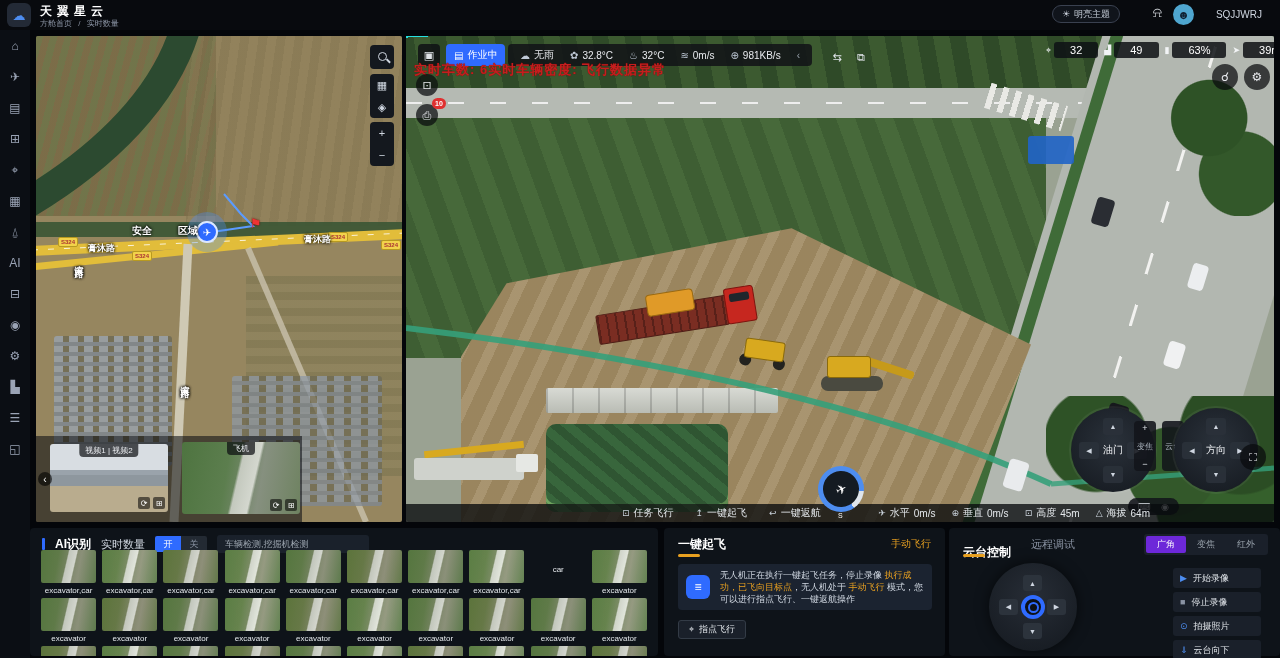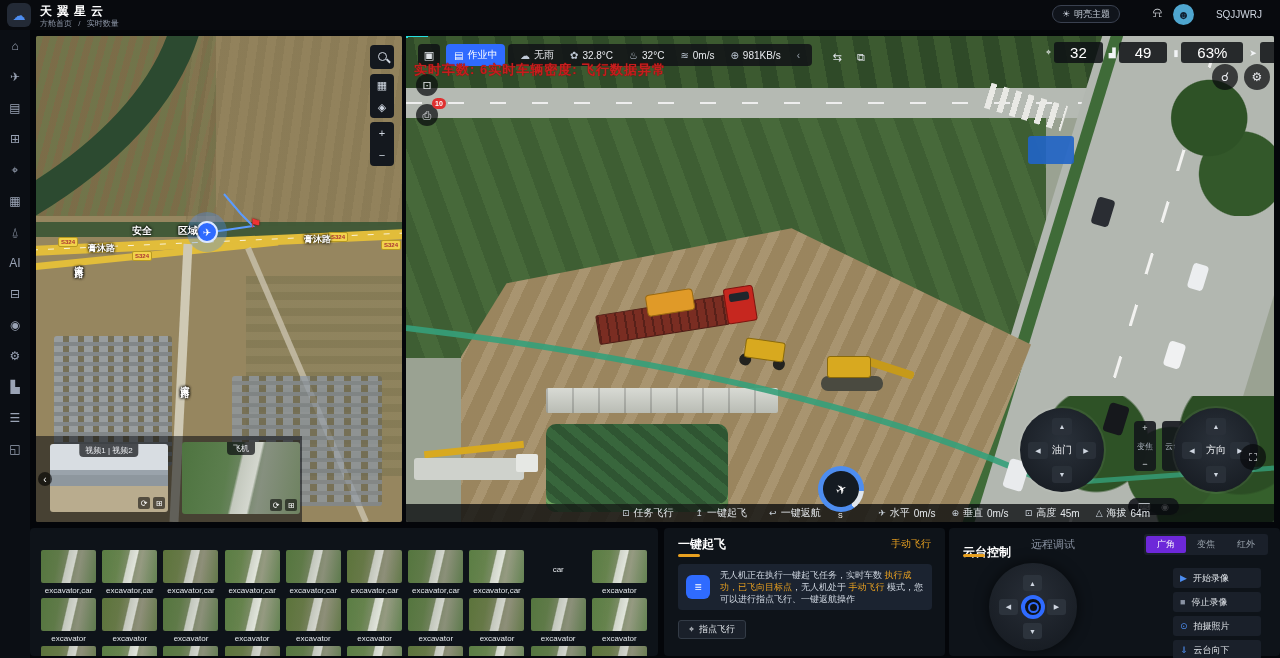--- a/index.html
+++ b/index.html
@@ -128,21 +128,21 @@
   .weather-bar .wic{font-size:10px;color:#bfc9d6}
   .alertline{position:absolute;left:8px;top:25px;font-size:13px;font-weight:bold;color:#c41f1f;
     letter-spacing:1px;text-shadow:0 0 1px #800}
   .round-btn{position:absolute;background:rgba(8,10,12,.72);border-radius:50%;color:#e8eaee;
     display:flex;align-items:center;justify-content:center;cursor:pointer}
   .badge{position:absolute;background:#e03030;color:#fff;border-radius:7px;font-size:7px;line-height:11px;
     padding:0 3px;font-weight:bold}
   .telebar{position:absolute;left:640px;top:6px;display:flex;gap:6px;align-items:center}
   .tele{display:flex;align-items:center;gap:3px}
   .tele .tic{font-size:9px;color:#f2f4f6}
-  .tele .tval{background:rgba(13,16,20,.85);border-radius:3px;font-size:15px;color:#fff;padding:2px 16px;
+  .tele .tval{background:rgba(13,16,20,.85);border-radius:3px;font-size:11px;color:#fff;padding:2px 16px;
     min-width:38px;text-align:center}
   .bbox{position:absolute;border:1px solid var(--c)}
   .bbox .tag{position:absolute;left:-1px;top:-13px;font-size:9px;color:var(--c);white-space:nowrap;
     text-shadow:0 0 2px #000}
   .bbox.filled .tag{background:var(--c);color:#08343a;padding:0 2px;text-shadow:none;border-radius:1px}
   .bbox.cyan{--c:#27e0e0}.bbox.green{--c:#37d060}
   .joy{position:absolute;width:84px;height:84px;border-radius:50%;
     background:radial-gradient(circle at 50% 40%,#2a313a,#191e25 75%);box-shadow:0 0 0 2px rgba(255,255,255,.06)}
   .joy .jb{position:absolute;width:20px;height:17px;background:rgba(42,49,58,.92);border-radius:3px;color:#cfd6e0;
     font-size:7px;display:flex;align-items:center;justify-content:center;cursor:pointer}
@@ -529,21 +529,21 @@
         <span class="tval">ms</span>
       </div>
     </div>
   <div class="round-btn" style="left:806px;top:28px;width:26px;height:26px;font-size:12px">
       <span>☌</span>
     </div>
   <div class="round-btn" style="left:838px;top:28px;width:26px;height:26px;font-size:12px">
       <span>⚙</span>
     </div>
 
-  <div class="joy" style="left:614px;top:372px">
+  <div class="joy" style="left:665px;top:372px">
     <div class="jb" style="left:32px;top:10px">▲</div>
     <div class="jb" style="left:8px;top:34px">◀</div>
     <div class="jb" style="left:56px;top:34px">▶</div>
     <div class="jb" style="left:32px;top:58px">▼</div>
     <div class="jc">油门</div>
   </div>
   <div class="vslider" style="left:728px;top:385px">
     <span>+</span>
     <span class="mid">变焦</span>
     <span>−</span>
@@ -612,20 +612,30 @@
   </div>
   <div class="compass">
     <div class="inner">
         <span>✈</span>
       </div>
   </div>
   <div class="compass-s">S</div>
 </div>
 
 <div class="panel" style="left:30px;top:528px;width:628px;height:128px">
+  <div class="aihdr">
+    <span class="bluebar"></span>
+    <span class="ptitle">AI识别</span>
+    <span style="font-size:11px;color:#cfd6e0">实时数量</span>
+    <span class="toggle">
+      <span class="tg on">开</span>
+      <span class="tg off">关</span>
+    </span>
+    <span class="filter">车辆检测,挖掘机检测</span>
+  </div>
   <div class="aigrid">
 
       <div class="cell">
         <div class="thumb"></div>
         <div class="lbl">excavator,car</div>
       </div>
 
       <div class="cell">
         <div class="thumb"></div>
         <div class="lbl">excavator,car</div>
@@ -773,21 +783,21 @@
     </div>
 </div>
 
 <div class="panel" style="left:664px;top:528px;width:281px;height:128px">
   <div class="ptitle" style="position:absolute;left:14px;top:8px">一键起飞</div>
   <div class="underline" style="position:absolute;left:14px;top:26px;width:22px"></div>
   <div class="mode-link">手动飞行</div>
   <div class="infobox">
     <div class="docicon">≡</div>
     <div class="msg">
-      <span>无人机正在执行一键起飞任务，实时车数 </span><span class="hl">执行成功，已飞向目标点</span><span>，无人机处于 </span><span class="hl">手动飞行</span><span> 模式，您可以进行指点飞行、一键返航操作</span>
+      <span>无人机正在执行一键起飞任务，停止录像 </span><span class="hl">执行成功，已飞向目标点</span><span>，无人机处于 </span><span class="hl">手动飞行</span><span> 模式，您可以进行指点飞行、一键返航操作</span>
     </div>
   </div>
   <div class="pointfly">
     <span>⌖</span>
     <span>指点飞行</span>
   </div>
 </div>
 
 <div class="panel" style="left:949px;top:528px;width:331px;height:128px">
   <div class="ptitle" style="position:absolute;left:14px;top:16px">云台控制</div>

